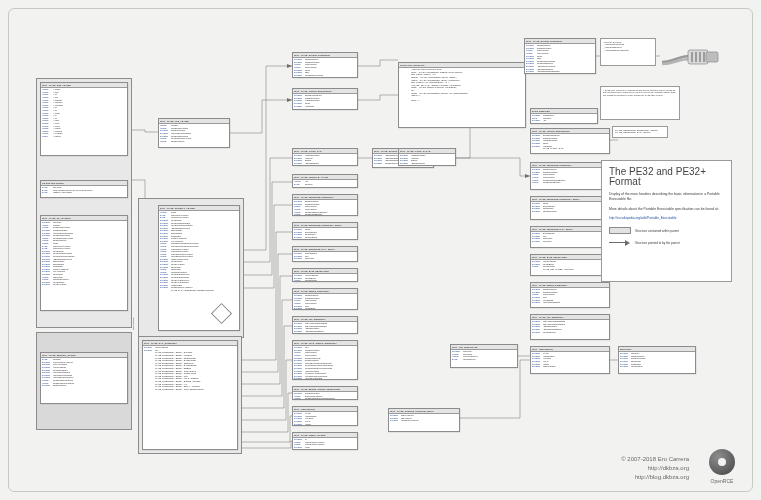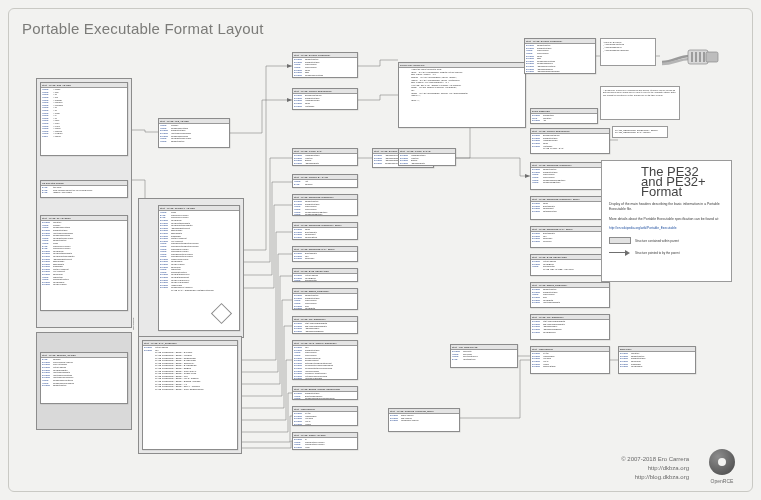--- a/index.html
+++ b/index.html
@@ -95,25 +95,24 @@
     top: 160px;
     width: 131px;
     height: 122px;
     background: #ffffff;
     border: 1px solid #9a9a9a;
     box-sizing: border-box;
     padding: 6px 7px;
     color: #333;
   }
   #legend .lg-title {
-    font-size: 13px;
+    font-size: 10px;
     line-height: 10px;
     color: #444;
     margin-bottom: 5px;
-    margin-left: 32px;
   }
   #legend .lg-body {
     font-size: 3.4px;
     line-height: 5px;
     color: #3a3a3a;
   }
   #legend .lg-link {
     font-size: 3.2px;
     color: #2050a0;
     margin-top: 4px;
@@ -233,21 +232,20 @@
     transform-origin: left top;
     white-space: nowrap;
   }
 </style>
 </head>
 <body>
 
 <div id="canvas">
   <div id="frame"></div>
 
-  <div id="title">Portable Executable Format Layout</div>
 
   <svg class="links">
     <g stroke="#6f6f6f" stroke-width="0.5" fill="none">
       <path d="M128 180 L145 180 L145 250 L158 250"></path>
       <path d="M128 130 L145 130 L145 132 L158 132"></path>
       <path d="M230 133 L262 133 L262 100 L292 100"></path>
       <path d="M240 250 L266 250 L266 66 L292 66"></path>
       <path d="M240 262 L270 262 L270 158 L292 158"></path>
       <path d="M240 275 L272 275 L272 182 L292 182"></path>
       <path d="M240 288 L274 288 L274 205 L292 205"></path>

